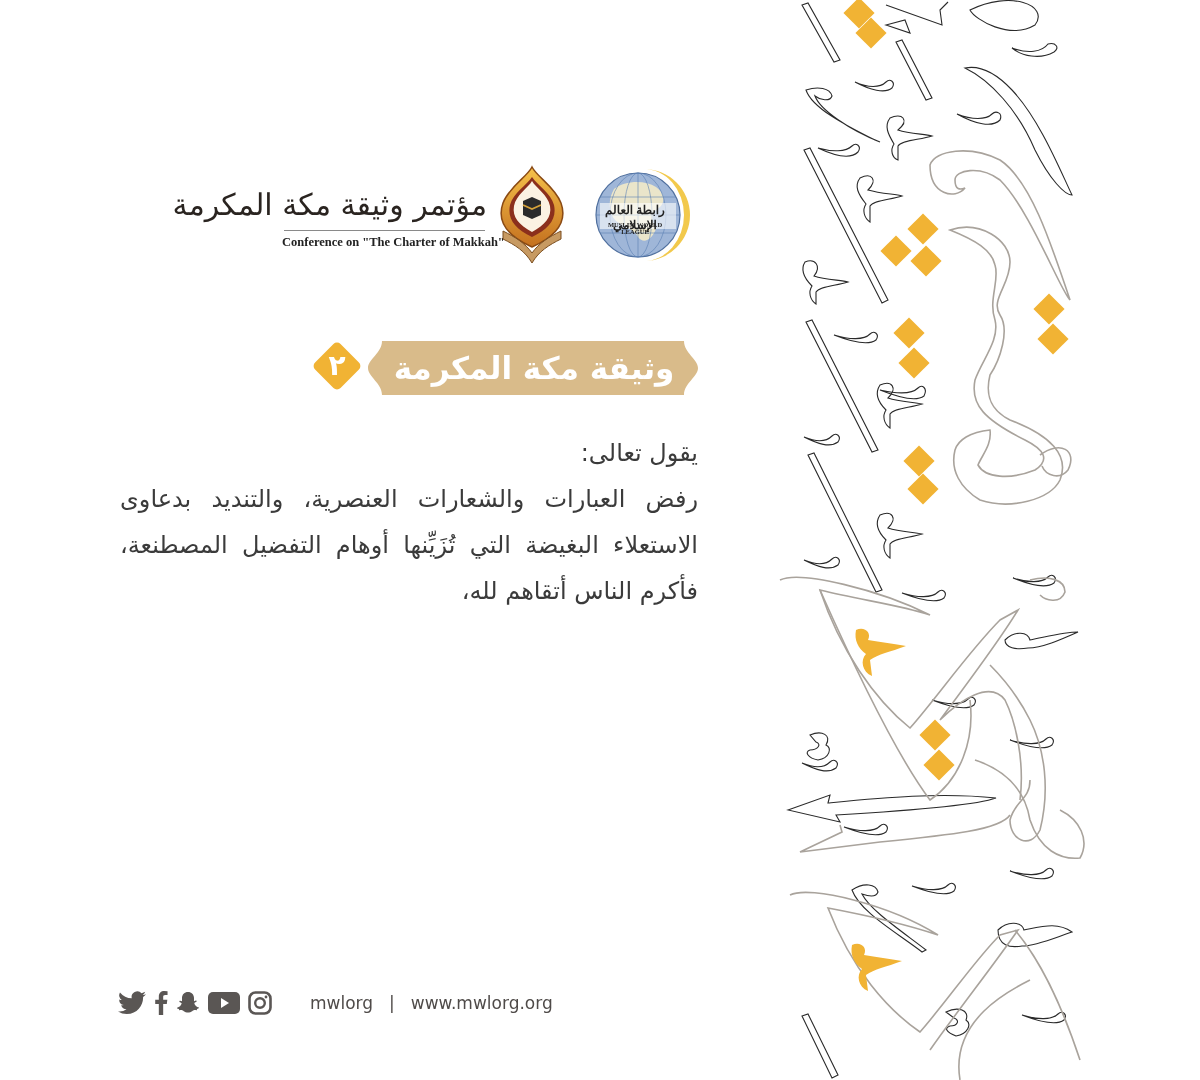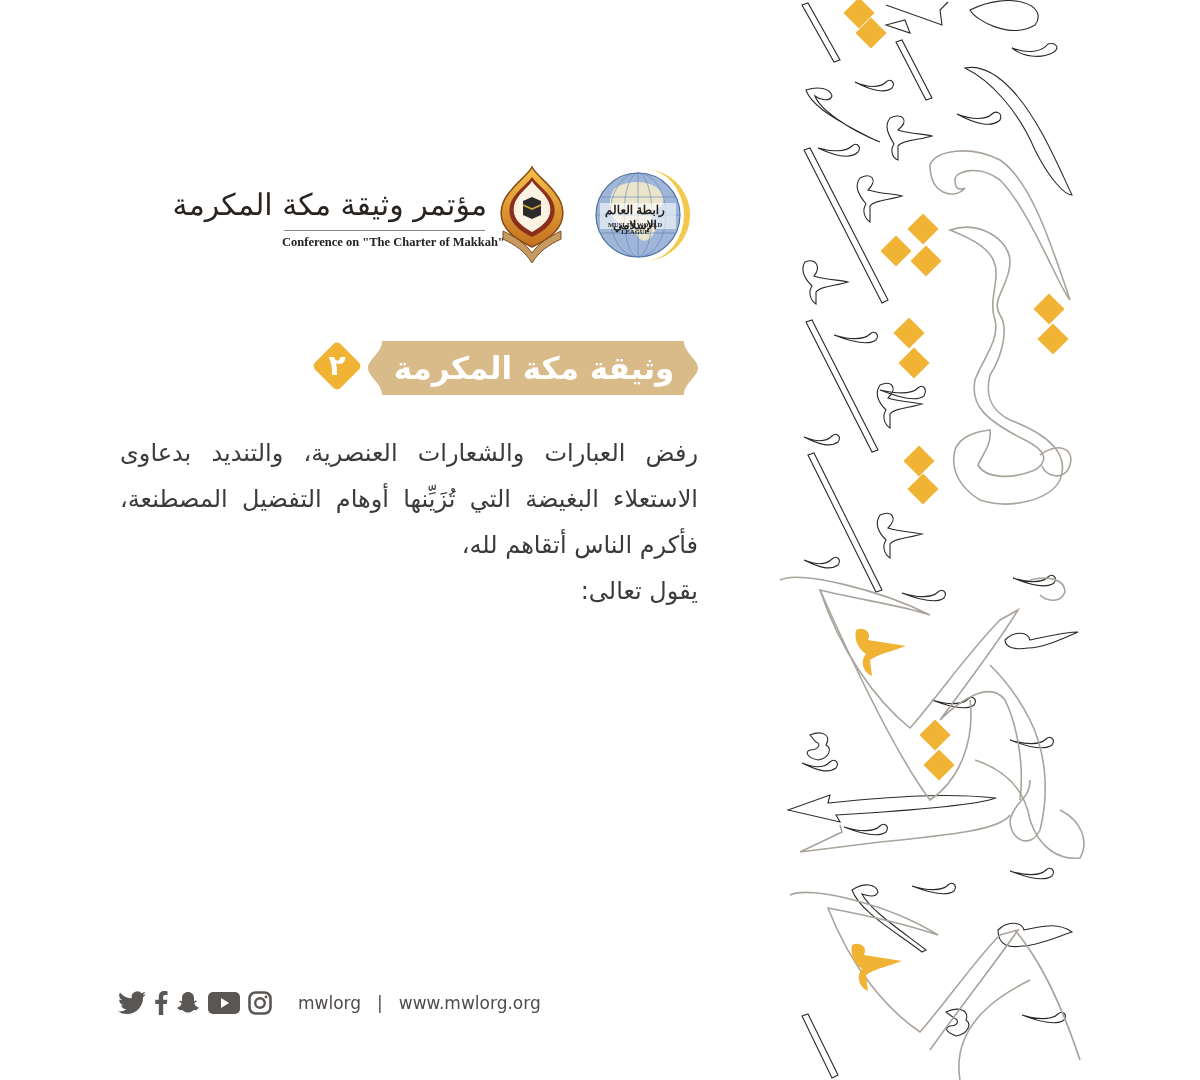--- a/index.html
+++ b/index.html
@@ -18,21 +18,21 @@
   .title-banner { position:absolute; left:68px; top:8px; width:330px; height:54px; }
   .title-text { position:absolute; left:80px; top:8px; width:308px; height:36px; line-height:54px; text-align:center; color:#ffffff; font-family:"DejaVu Sans", sans-serif; font-weight:bold; font-size:31px; direction:rtl; }
   .num-badge { position:absolute; left:10px; top:6px; width:54px; height:54px; }
   .num-text { position:absolute; left:10px; top:6px; width:54px; height:54px; line-height:54px; text-align:center; color:#fff; font-weight:bold; font-size:28px; }
 
   .body-text { position:absolute; left:120px; top:430px; width:578px; direction:rtl; text-align:justify; text-align-last:right; color:#3b3b3b; font-family:"DejaVu Sans", sans-serif; font-size:24px; line-height:46px; }
   .body-text p { margin:0; }
 
   .footer { position:absolute; left:118px; top:988px; height:30px; display:flex; align-items:center; color:#5a5654; }
   .footer .ico { display:inline-flex; align-items:center; justify-content:center; margin-right:8px; }
-  .footer .handle { font-size:17px; margin-left:18px; color:#4f4b49; font-family:"DejaVu Sans", sans-serif; }
+  .footer .handle { font-size:17px; margin-left:30px; color:#4f4b49; font-family:"DejaVu Sans", sans-serif; }
   .footer .sep { font-size:17px; margin:0 16px; color:#4f4b49; }
   .footer .site { font-size:17px; color:#4f4b49; font-family:"DejaVu Sans", sans-serif; }
 
   .deco { position:absolute; left:760px; top:0; width:440px; height:1080px; }
 </style>
 </head>
 <body>
 
 <div class="logos">
   <div class="conf-logo">
@@ -81,22 +81,22 @@
     <path d="M14 0 L316 0 C316 12 330 18 330 27 C330 36 316 42 316 54 L14 54 C14 42 0 36 0 27 C0 18 14 12 14 0 Z" fill="#D9BB8A"></path>
   </svg>
   <div class="title-text">وثيقة مكة المكرمة</div>
   <svg class="num-badge" viewBox="0 0 54 54">
     <rect x="9" y="9" width="36" height="36" rx="5" transform="rotate(45 27 27) scale(1)" fill="#F1B334"></rect>
   </svg>
   <div class="num-text">٢</div>
 </div>
 
 <div class="body-text">
+  <p>يقول تعالى:</p>
   <p>رفض العبارات والشعارات العنصرية، والتنديد بدعاوى الاستعلاء البغيضة التي تُزَيِّنها أوهام التفضيل المصطنعة، فأكرم الناس أتقاهم لله،</p>
-  <p>يقول تعالى:</p>
 </div>
 
 <div class="footer">
   <span class="ico">
     <svg width="28" height="24" viewBox="0 0 24 20">
         <path d="M24 2.4a9.8 9.8 0 0 1-2.8.8A4.9 4.9 0 0 0 23.3.4a9.8 9.8 0 0 1-3.1 1.2A4.9 4.9 0 0 0 11.8 6 14 14 0 0 1 1.7.9a4.9 4.9 0 0 0 1.5 6.6A4.9 4.9 0 0 1 1 6.9v.1a4.9 4.9 0 0 0 3.9 4.8 4.9 4.9 0 0 1-2.2.1 4.9 4.9 0 0 0 4.6 3.4A9.9 9.9 0 0 1 0 17.3 14 14 0 0 0 7.5 19.5c9 0 14-7.5 14-14v-.6A10 10 0 0 0 24 2.4z" fill="#5a5654"></path>
       </svg>
   </span>
   <span class="ico">
     <svg width="14" height="24" viewBox="0 0 12 22">

